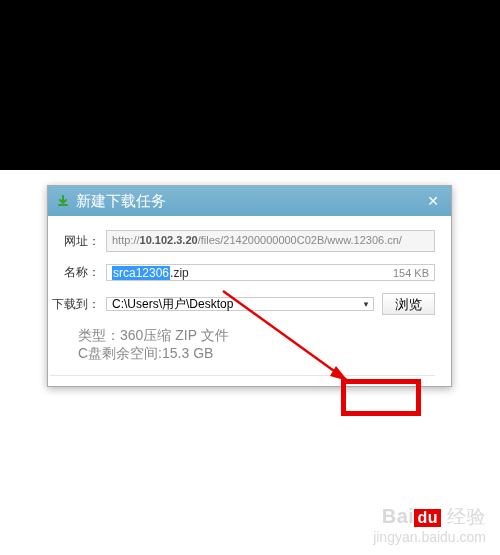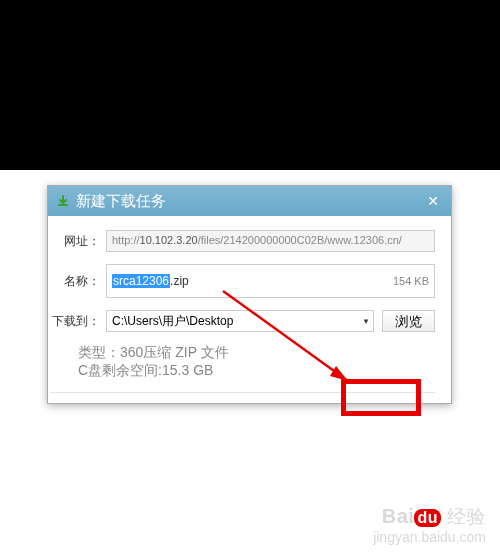--- a/index.html
+++ b/index.html
@@ -73,28 +73,28 @@
       background: #f5f5f5;
       padding: 3px 5px;
       color: #888;
       font-size: 11px;
       height: 22px;
       overflow: hidden;
       white-space: nowrap;
     }
     .url-bold {
       color: #555;
-      font-weight: normal;
+      font-weight: bold;
       margin-top: 8px;
     }
     .name-field {
       flex: 1;
       border: 1px solid #ccc;
       padding: 3px 5px;
-      height: 34px;
+      height: 17px;
       display: flex;
       align-items: center;
       justify-content: space-between;
       text-align: right;
     }
     .name-selected {
       background: #3399ff;
       color: #fff;
       padding: 0 1px;
     }
@@ -102,21 +102,21 @@
       color: #333;
     }
     .filesize {
       color: #888;
       font-size: 11px;
     }
     .path-field {
       flex: 1;
       border: 1px solid #ccc;
       padding: 3px 5px;
-      height: 22px;
+      height: 14px;
       display: flex;
       align-items: center;
       justify-content: space-between;
       margin-right: 8px;
     }
     .dropdown-arrow {
       font-size: 9px;
       color: #333;
     }
     .browse-btn {
@@ -211,21 +211,21 @@
     .brand-sub {
       font-size: 14px;
       margin-top: -1px;
       margin-left: 40px;
     }
     .red-du {
       display: inline-block;
       background: #e60000;
       color: #fff;
       padding: 0 3px;
-      border-radius: 8px;
+      border-radius: 0;
       font-size: 16px;
     }
   </style>
 </head>
 <body>
 
 <div class="black-region"></div>
 
 <div class="dialog">
   <div class="titlebar">

